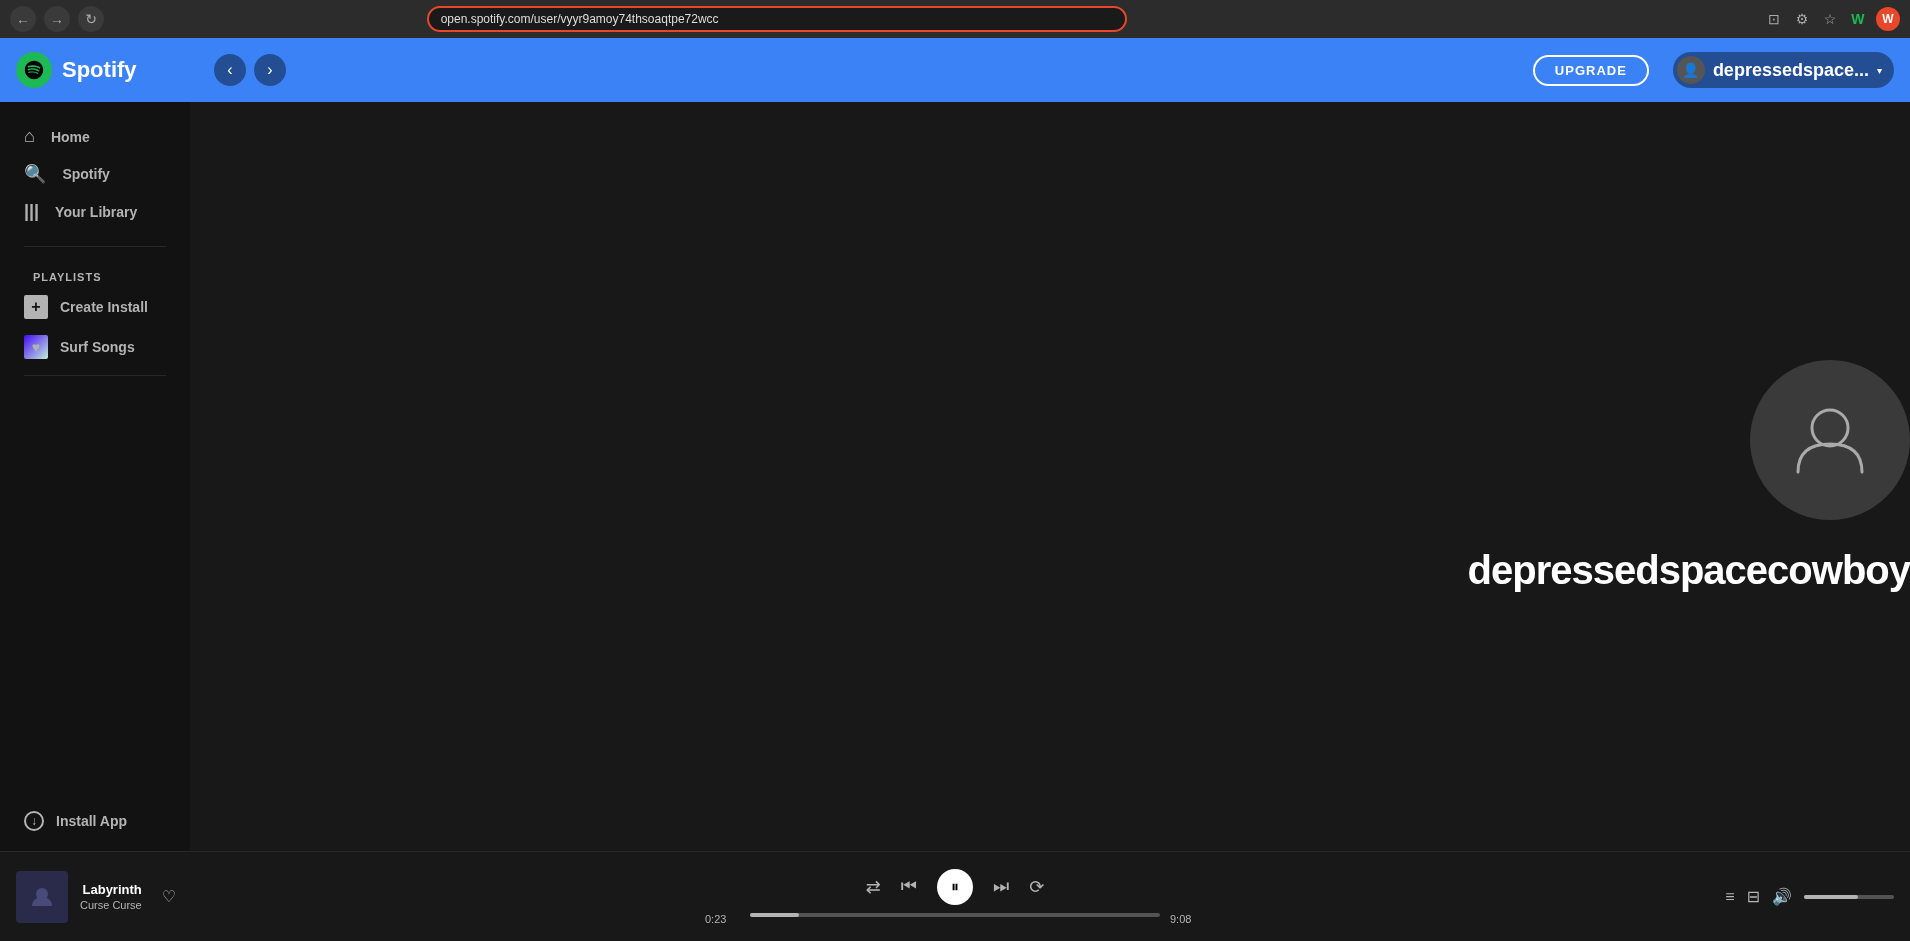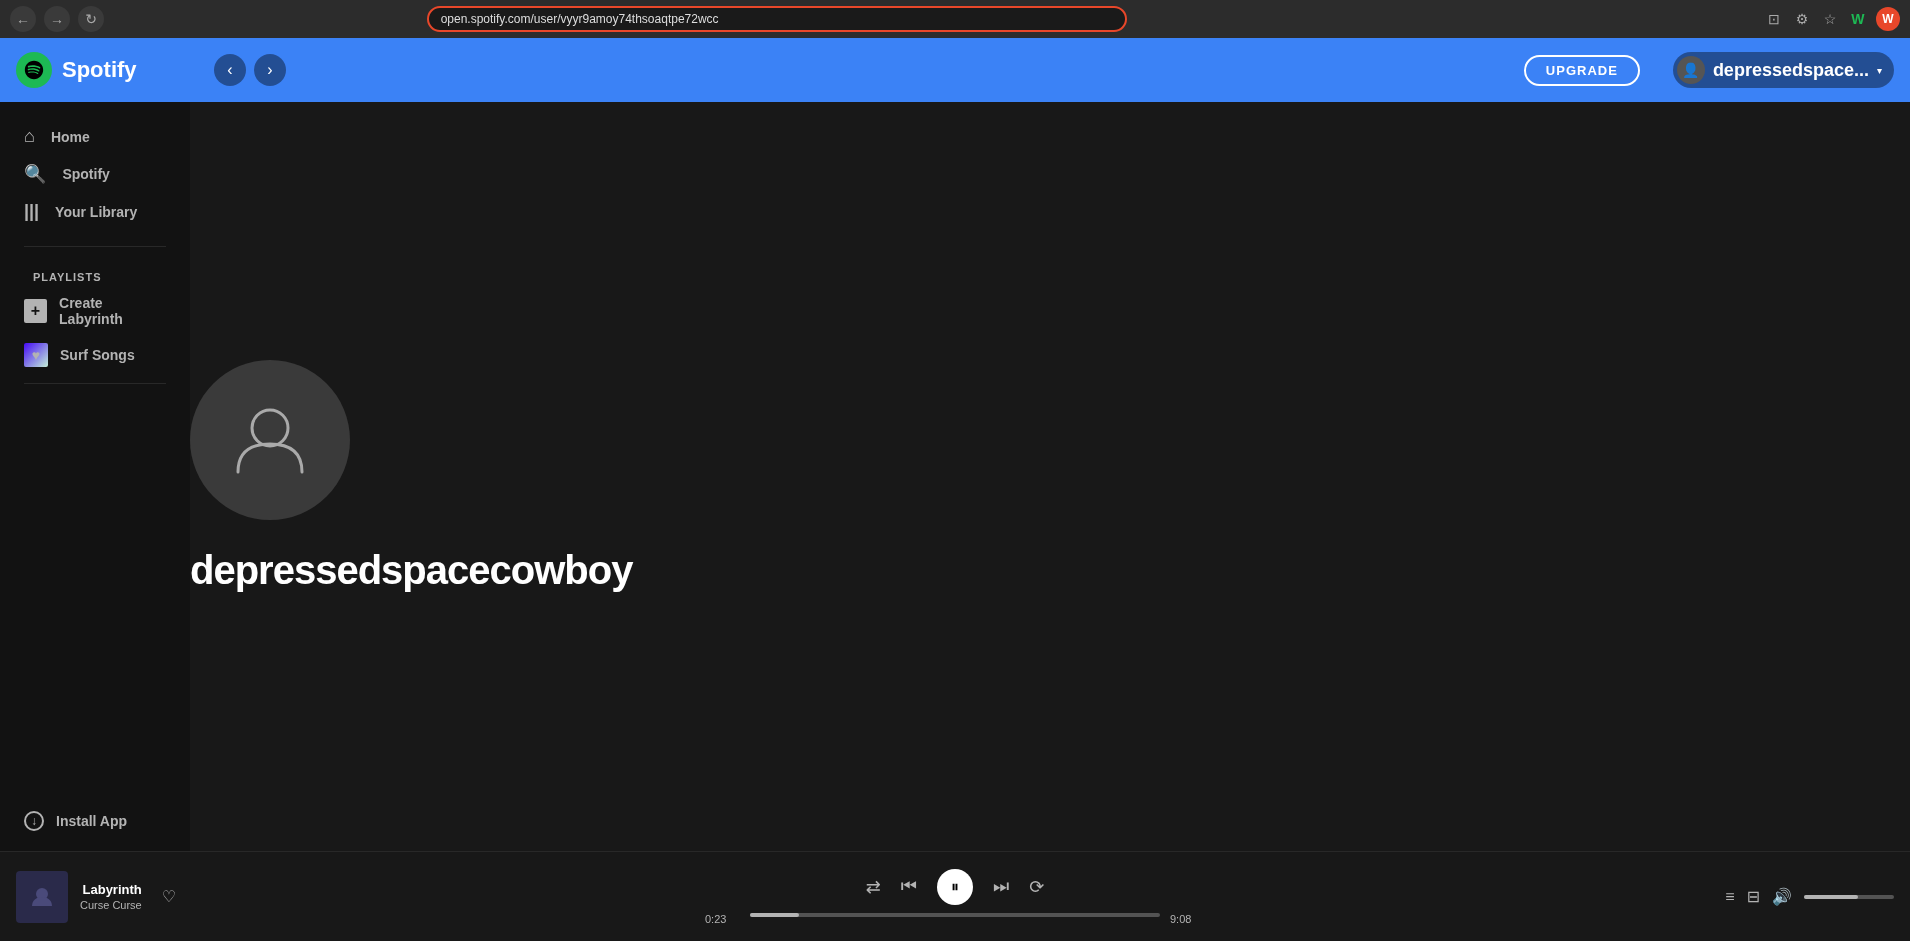--- a/index.html
+++ b/index.html
@@ -109,21 +109,21 @@
       border: none;
       color: #fff;
       cursor: pointer;
       display: flex; align-items: center; justify-content: center;
       font-size: 16px;
     }
     .top-right {
       margin-left: auto;
       display: flex;
       align-items: center;
-      gap: 33px;
+      gap: 24px;
     }
     .upgrade-btn {
       background: transparent;
       border: 2px solid #fff;
       border-radius: 20px;
       color: #fff;
       font-size: 13px;
       font-weight: 700;
       padding: 6px 20px;
       cursor: pointer;
@@ -247,21 +247,21 @@
       border-radius: 50%;
       display: flex; align-items: center; justify-content: center;
       font-size: 12px;
     }
 
     
     .main-content {
       flex: 1;
       background: #181818;
       display: flex;
-      align-items: flex-start;
+      align-items: flex-end;
       justify-content: center;
       flex-direction: column;
       overflow-y: auto;
     }
     .profile-avatar {
       width: 160px; height: 160px;
       border-radius: 50%;
       background: #3a3a3a;
       display: flex; align-items: center; justify-content: center;
       margin-bottom: 28px;
@@ -460,21 +460,21 @@
         </a>
         <a class="sidebar-item">
           <span class="sidebar-icon">|||</span>
           <span>Your Library</span>
         </a>
       </nav>
       <div class="sidebar-divider"></div>
       <div class="sidebar-section-label">PLAYLISTS</div>
       <div class="sidebar-playlist-item">
         <div class="playlist-icon-create">+</div>
-        <span>Create Labyrinth</span>
+        <span>Create Install</span>
       </div>
       <div class="sidebar-playlist-item">
         <div class="playlist-icon-liked">♥</div>
         <span>Surf Songs</span>
       </div>
       <div class="sidebar-divider"></div>
       <div class="install-app-btn">
         <div class="install-icon">↓</div>
         <span>Install App</span>
       </div>

